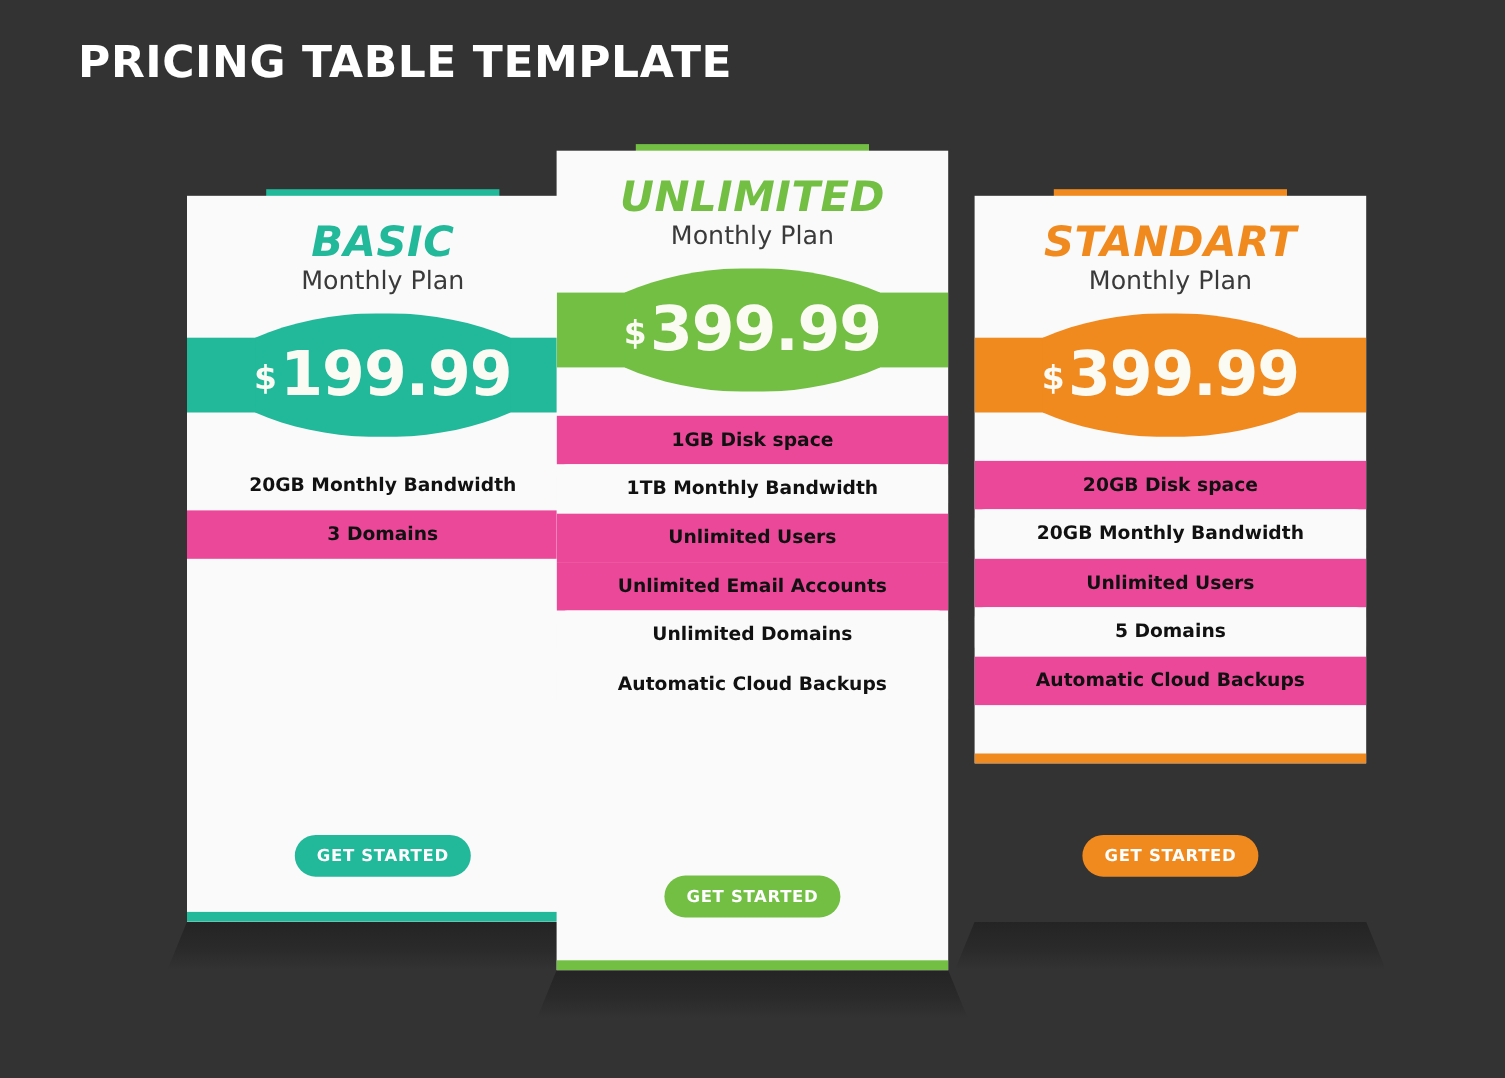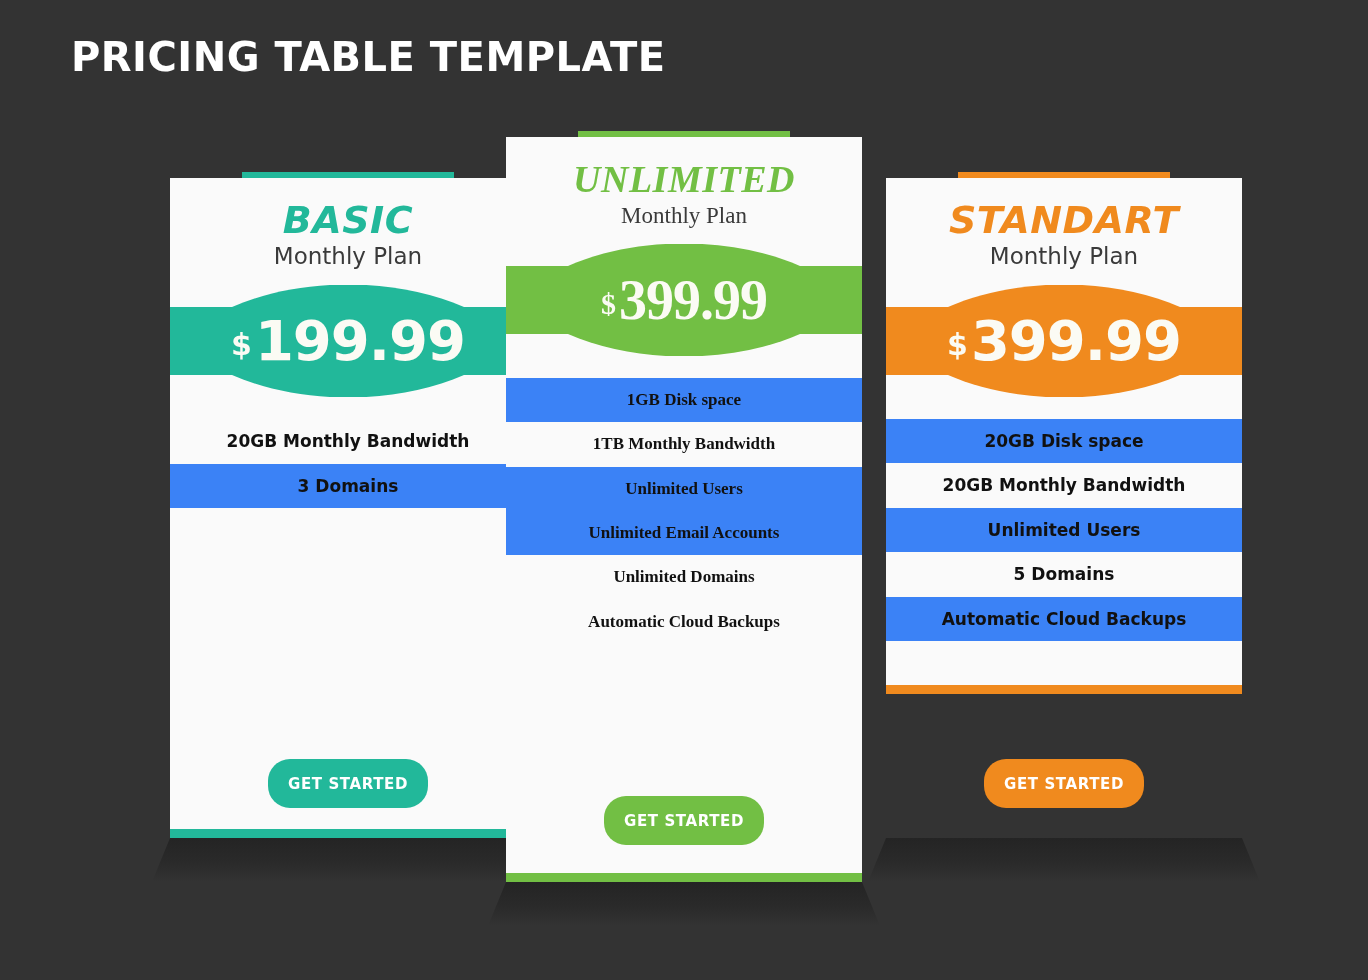--- a/index.html
+++ b/index.html
@@ -62,21 +62,21 @@
   .card {
     position: relative;
     margin-top: 6px;
     width: 356px;
     background: #fafafa;
     z-index: 3;
     overflow: hidden;
   }
 
   .plan.basic .card     { height: 660px; }
-  .plan.unlimited .card { height: 745px; font-family: Liberation Serif, serif; }
+  .plan.unlimited .card { height: 745px; }
   .plan.standart .card  { height: 516px; }
 
   
   .bottom-accent {
     position: absolute;
     left: 0;
     bottom: 0;
     width: 356px;
     height: 9px;
     z-index: 4;
@@ -176,21 +176,21 @@
     display: flex;
     align-items: center;
     justify-content: center;
     text-align: center;
     font-size: 17px;
     font-weight: bold;
     color: #111111;
     padding: 0 14px;
   }
 
-  .feature-row.odd  { background: #3b82f6; height: 44px; }
+  .feature-row.odd  { background: #ec4899; height: 44px; }
   .feature-row.even { background: #fafafa; height: 45px; border-radius: 10px; }
 
   
   .cta-wrap {
     position: absolute;
     left: 0;
     width: 356px;
     display: flex;
     justify-content: center;
     z-index: 5;
@@ -204,21 +204,21 @@
     border: none;
     border-radius: 22px;
     color: #ffffff;
     font-size: 15px;
     font-weight: bold;
     letter-spacing: 0.6px;
     font-family: "DejaVu Sans", "Liberation Sans", sans-serif;
     cursor: pointer;
     padding: 0;
     width: 160px;
-    height: 49px;
+    height: 38px;
     line-height: 38px;
     text-align: center;
   }
 </style>
 </head>
 <body>
 
 <div class="page-title">PRICING TABLE TEMPLATE</div>
 
 <div class="cards" id="cards">

